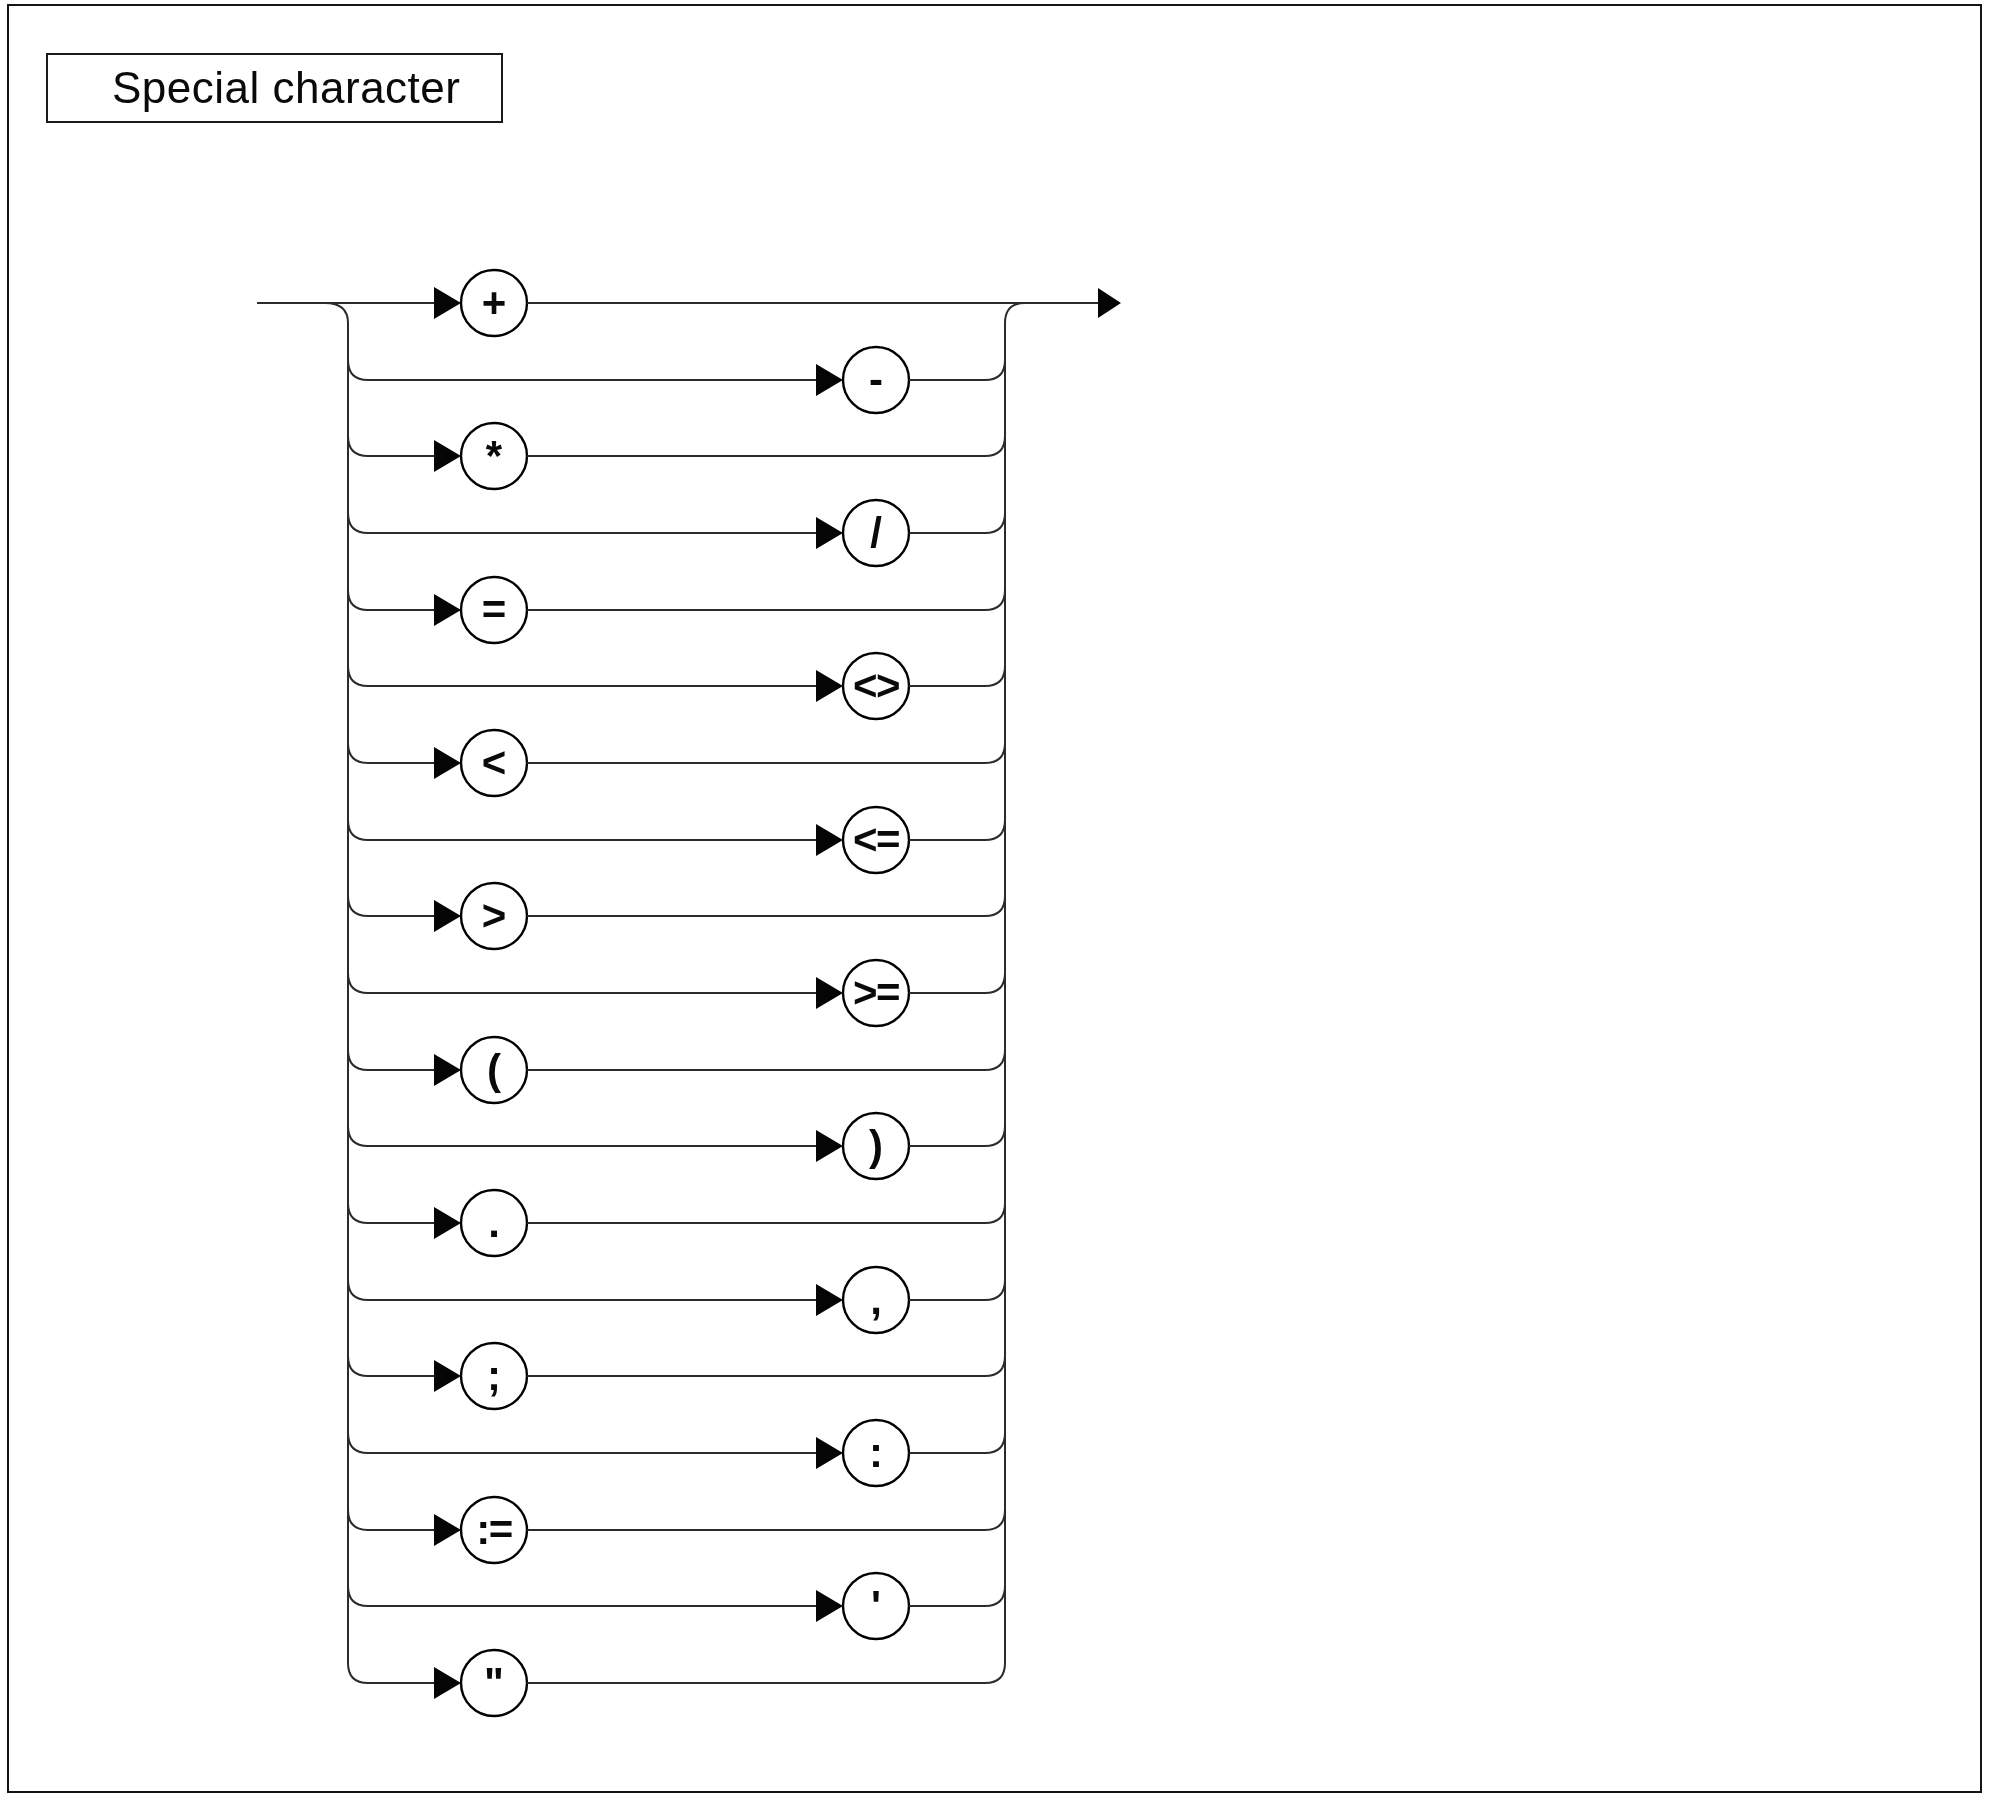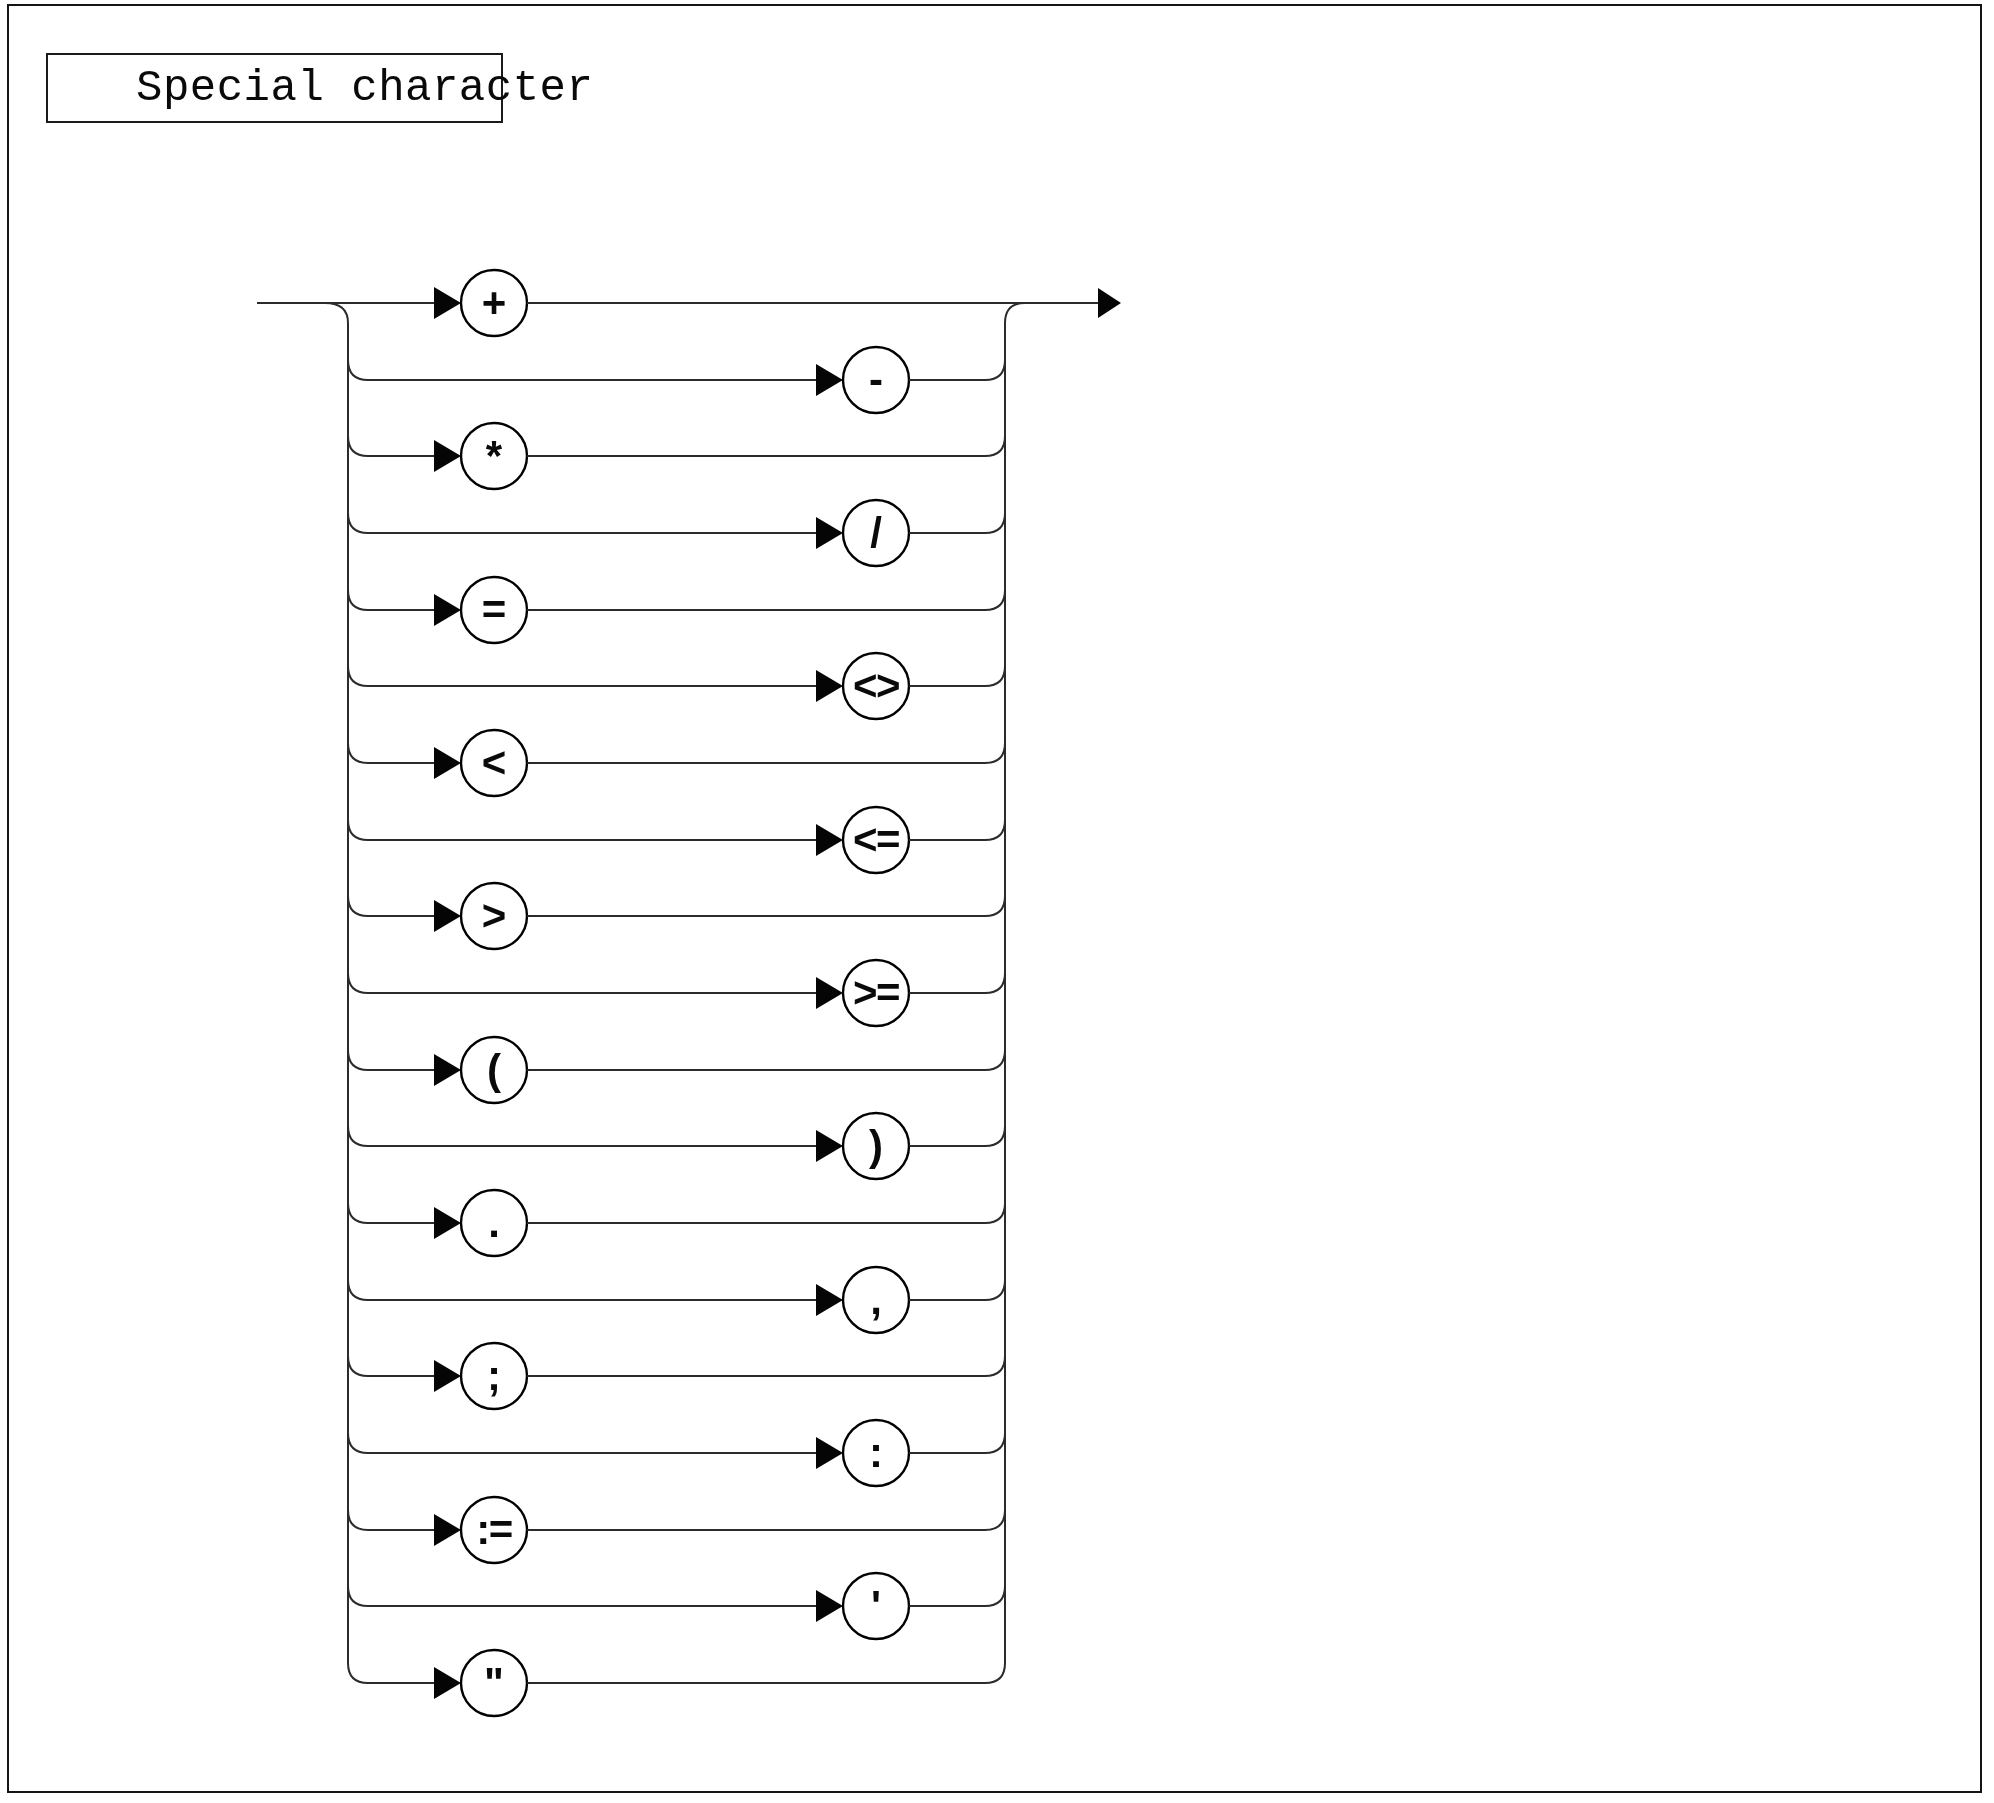--- a/index.html
+++ b/index.html
@@ -33,26 +33,25 @@
     width: 457px;
     height: 70px;
     border: 2px solid #1a1a1a;
     box-sizing: border-box;
     display: flex;
     align-items: center;
     background: #ffffff;
   }
   .title-box span {
     display: block;
-    padding-left: 88px;
+    padding-left: 64px;
     font-size: 44px;
     letter-spacing: 0.5px;
     color: #0a0a0a;
     white-space: nowrap;
-    font-family: Liberation Mono, monospace;
   }
   svg.railroad {
     position: absolute;
     left: 0;
     top: 0;
   }
 </style>
 </head>
 <body>
 

